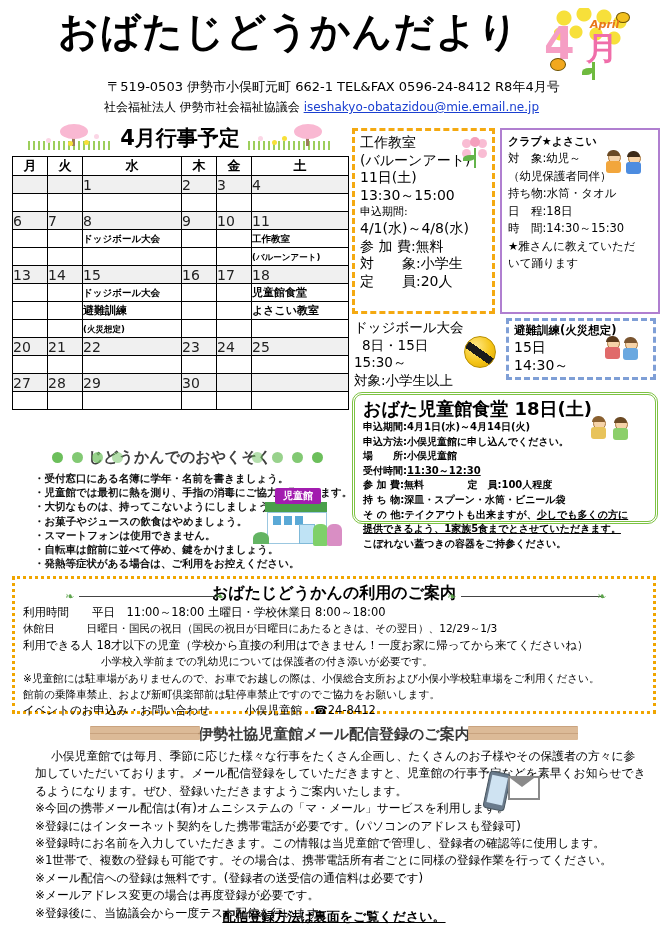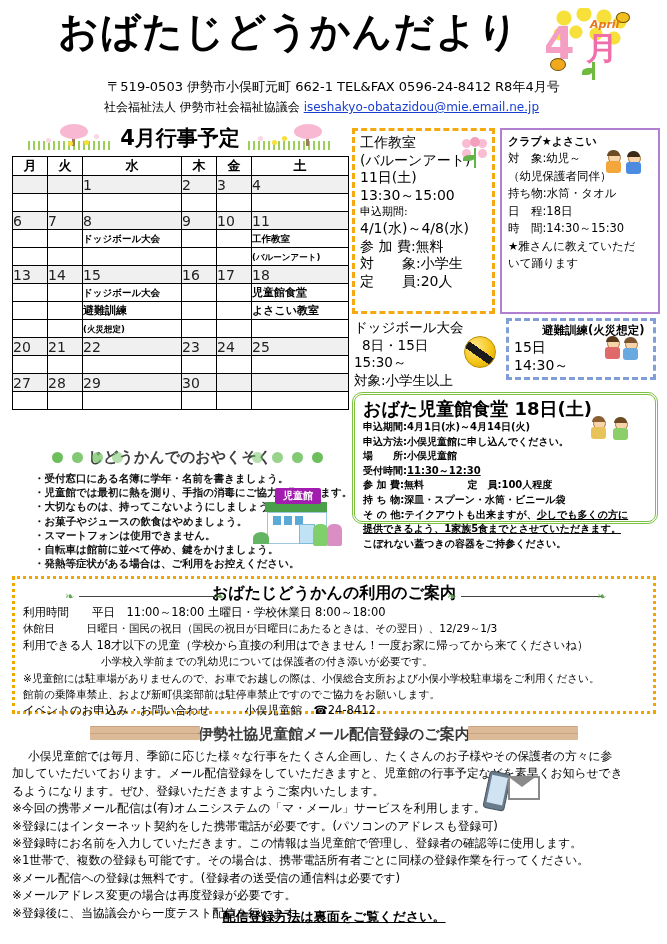--- a/index.html
+++ b/index.html
@@ -151,21 +151,21 @@
     background:
       linear-gradient(35deg,transparent 38%,#1b1b1b 38%,#1b1b1b 56%,transparent 56%),
       radial-gradient(circle at 35% 32%,#ffe98a 0%,#f5c518 55%,#d8a200 100%);
     border:1px solid #b98f00;
   }
 
   .box-hinan{
     left:506px;top:318px;width:150px;height:62px;
     border:3px dashed #7f9fd6;padding:2px 5px;box-sizing:border-box;
   }
-  .box-hinan .h1{font-size:11.5px;font-weight:700;line-height:15px;margin-left:28px;}
+  .box-hinan .h1{font-size:11.5px;font-weight:700;line-height:15px;}
   .box-hinan .h2{font-size:14px;line-height:18px;}
   .hinan-kids{position:absolute;right:8px;top:16px;width:40px;height:32px;}
 
   .box-shokudou{
     left:352px;top:392px;width:306px;height:132px;
     border:3px double #7dc242;border-radius:10px;
     padding:3px 8px;box-sizing:border-box;
   }
   .box-shokudou .stitle{font-size:18px;font-weight:700;line-height:22px;}
   .box-shokudou .srow{font-size:10px;font-weight:700;line-height:14.6px;white-space:nowrap;}
@@ -196,21 +196,21 @@
   .brick{
     position:absolute;top:4px;width:110px;height:14px;
     background:
       repeating-linear-gradient(0deg,#d9b38c 0 6px,#c49a72 6px 7px),
       repeating-linear-gradient(90deg,transparent 0 22px,#b98b63 22px 23px);
     opacity:.9;border-radius:1px;
   }
   .brick.l{left:78px;}
   .brick.r{left:456px;}
   .mail-body{margin-top:2px;font-size:11.8px;line-height:17.4px;}
-  .mail-body div{white-space:nowrap;}
+  .mail-body div{white-space:nowrap;margin-left:23px;}
   .mail-body .ind{text-indent:16px;}
   .mail-body .u{}
   .phone-deco{position:absolute;left:470px;top:46px;width:60px;height:46px;}
   .phone-deco .ph{
     position:absolute;left:4px;top:4px;width:20px;height:36px;background:#6a7b8c;
     border-radius:4px;transform:rotate(12deg);border:1px solid #47555f;
   }
   .phone-deco .ph i{position:absolute;left:2px;top:3px;right:2px;bottom:5px;background:#cfe3f2;display:block;}
   .phone-deco .env{
     position:absolute;left:26px;top:8px;width:28px;height:20px;background:#fff;

